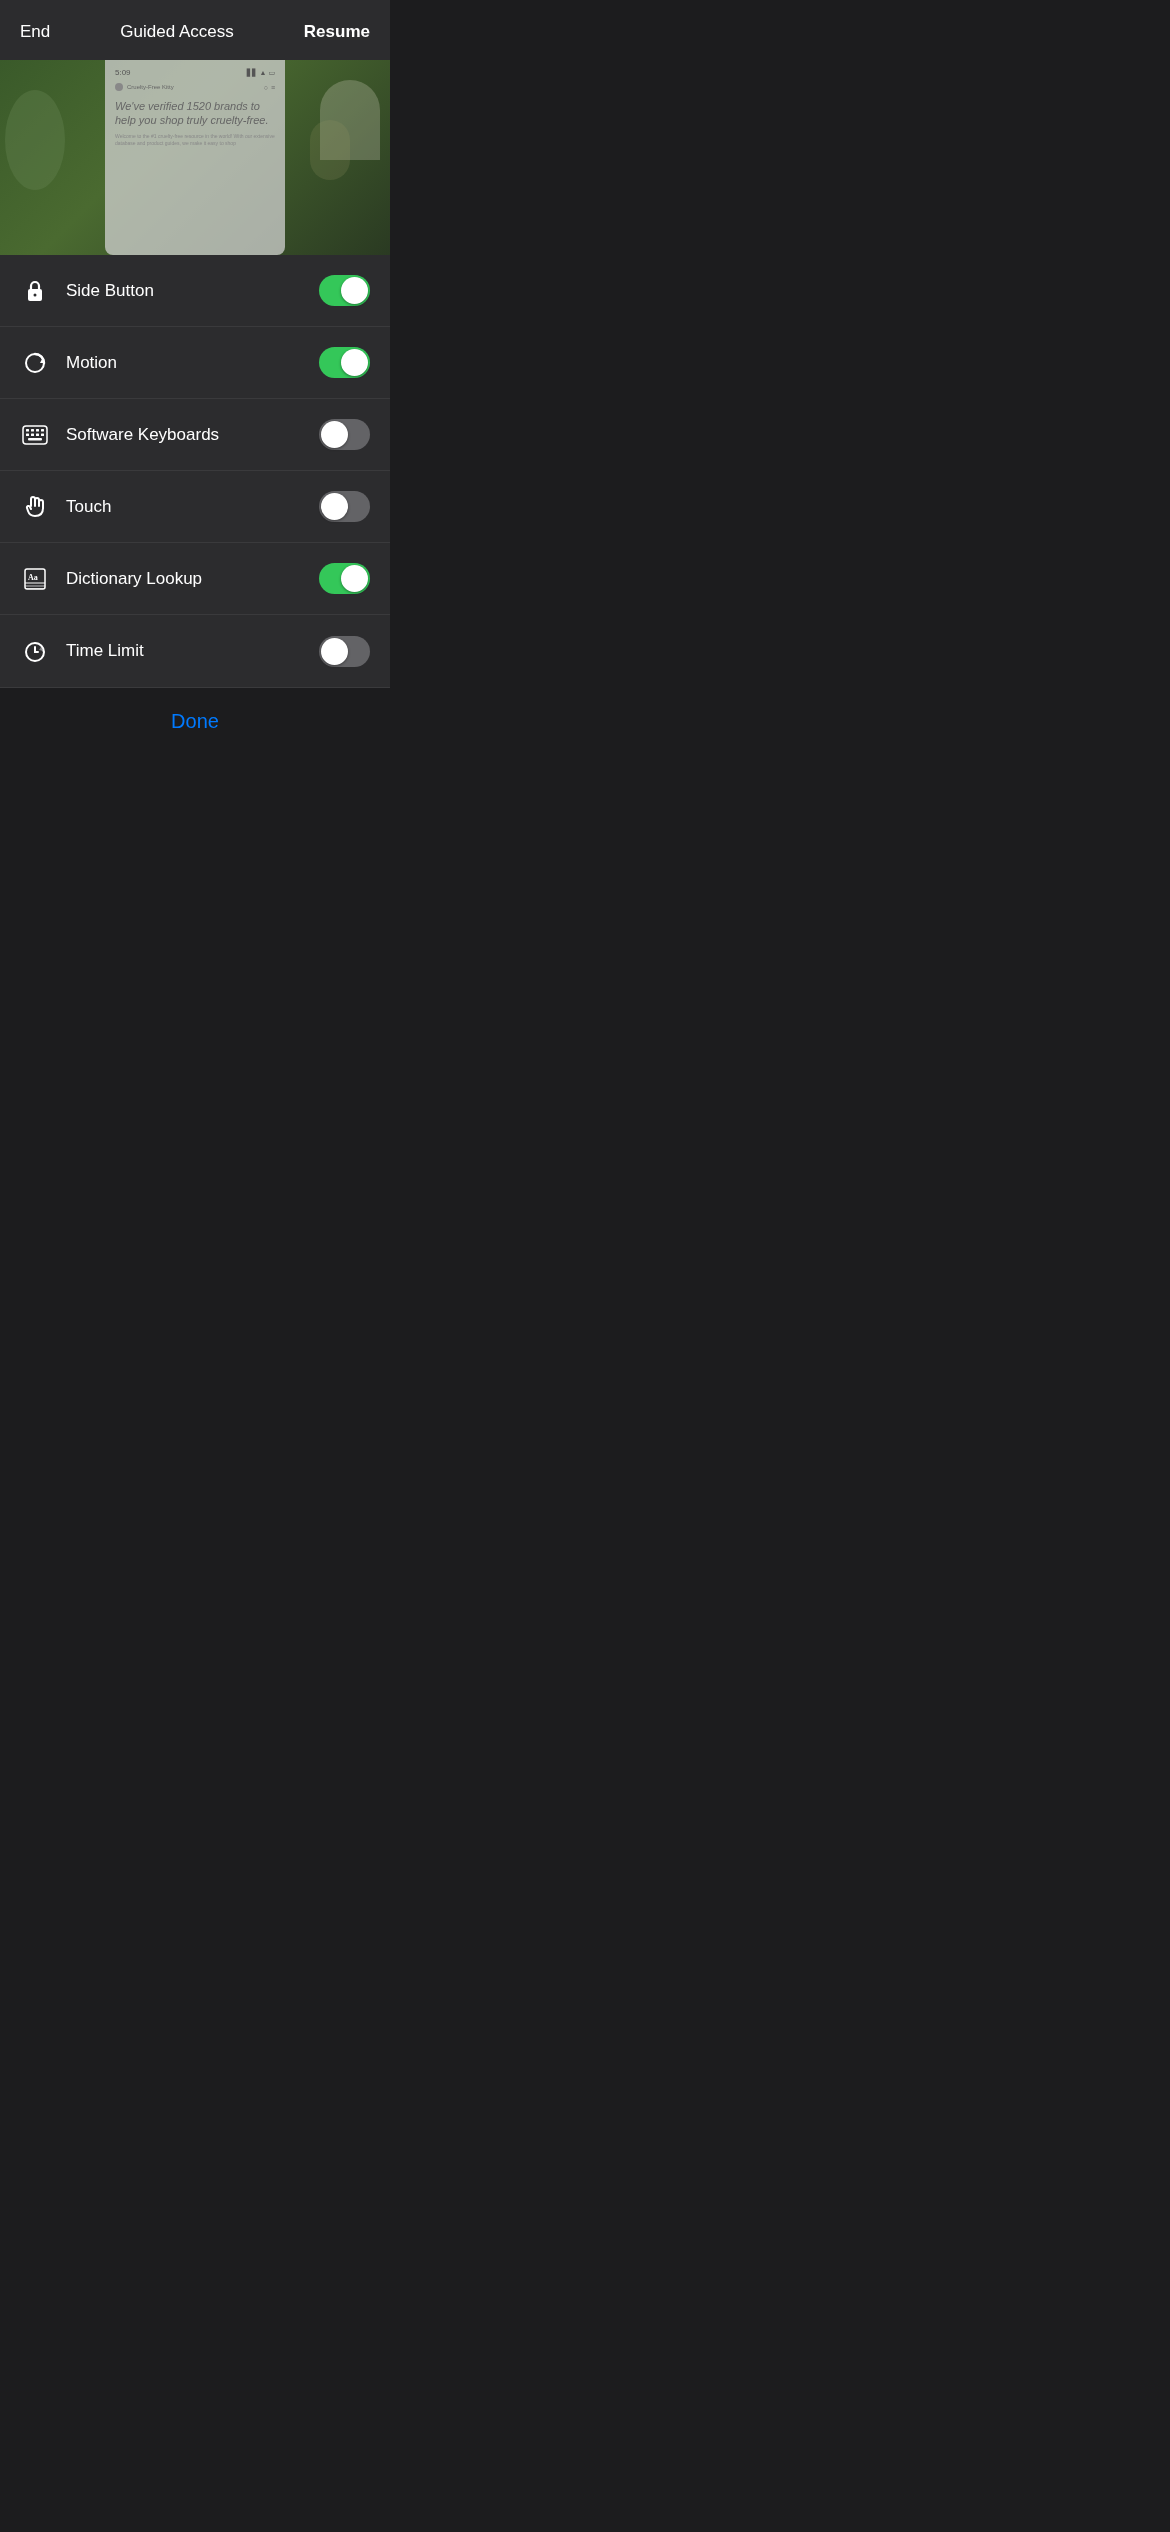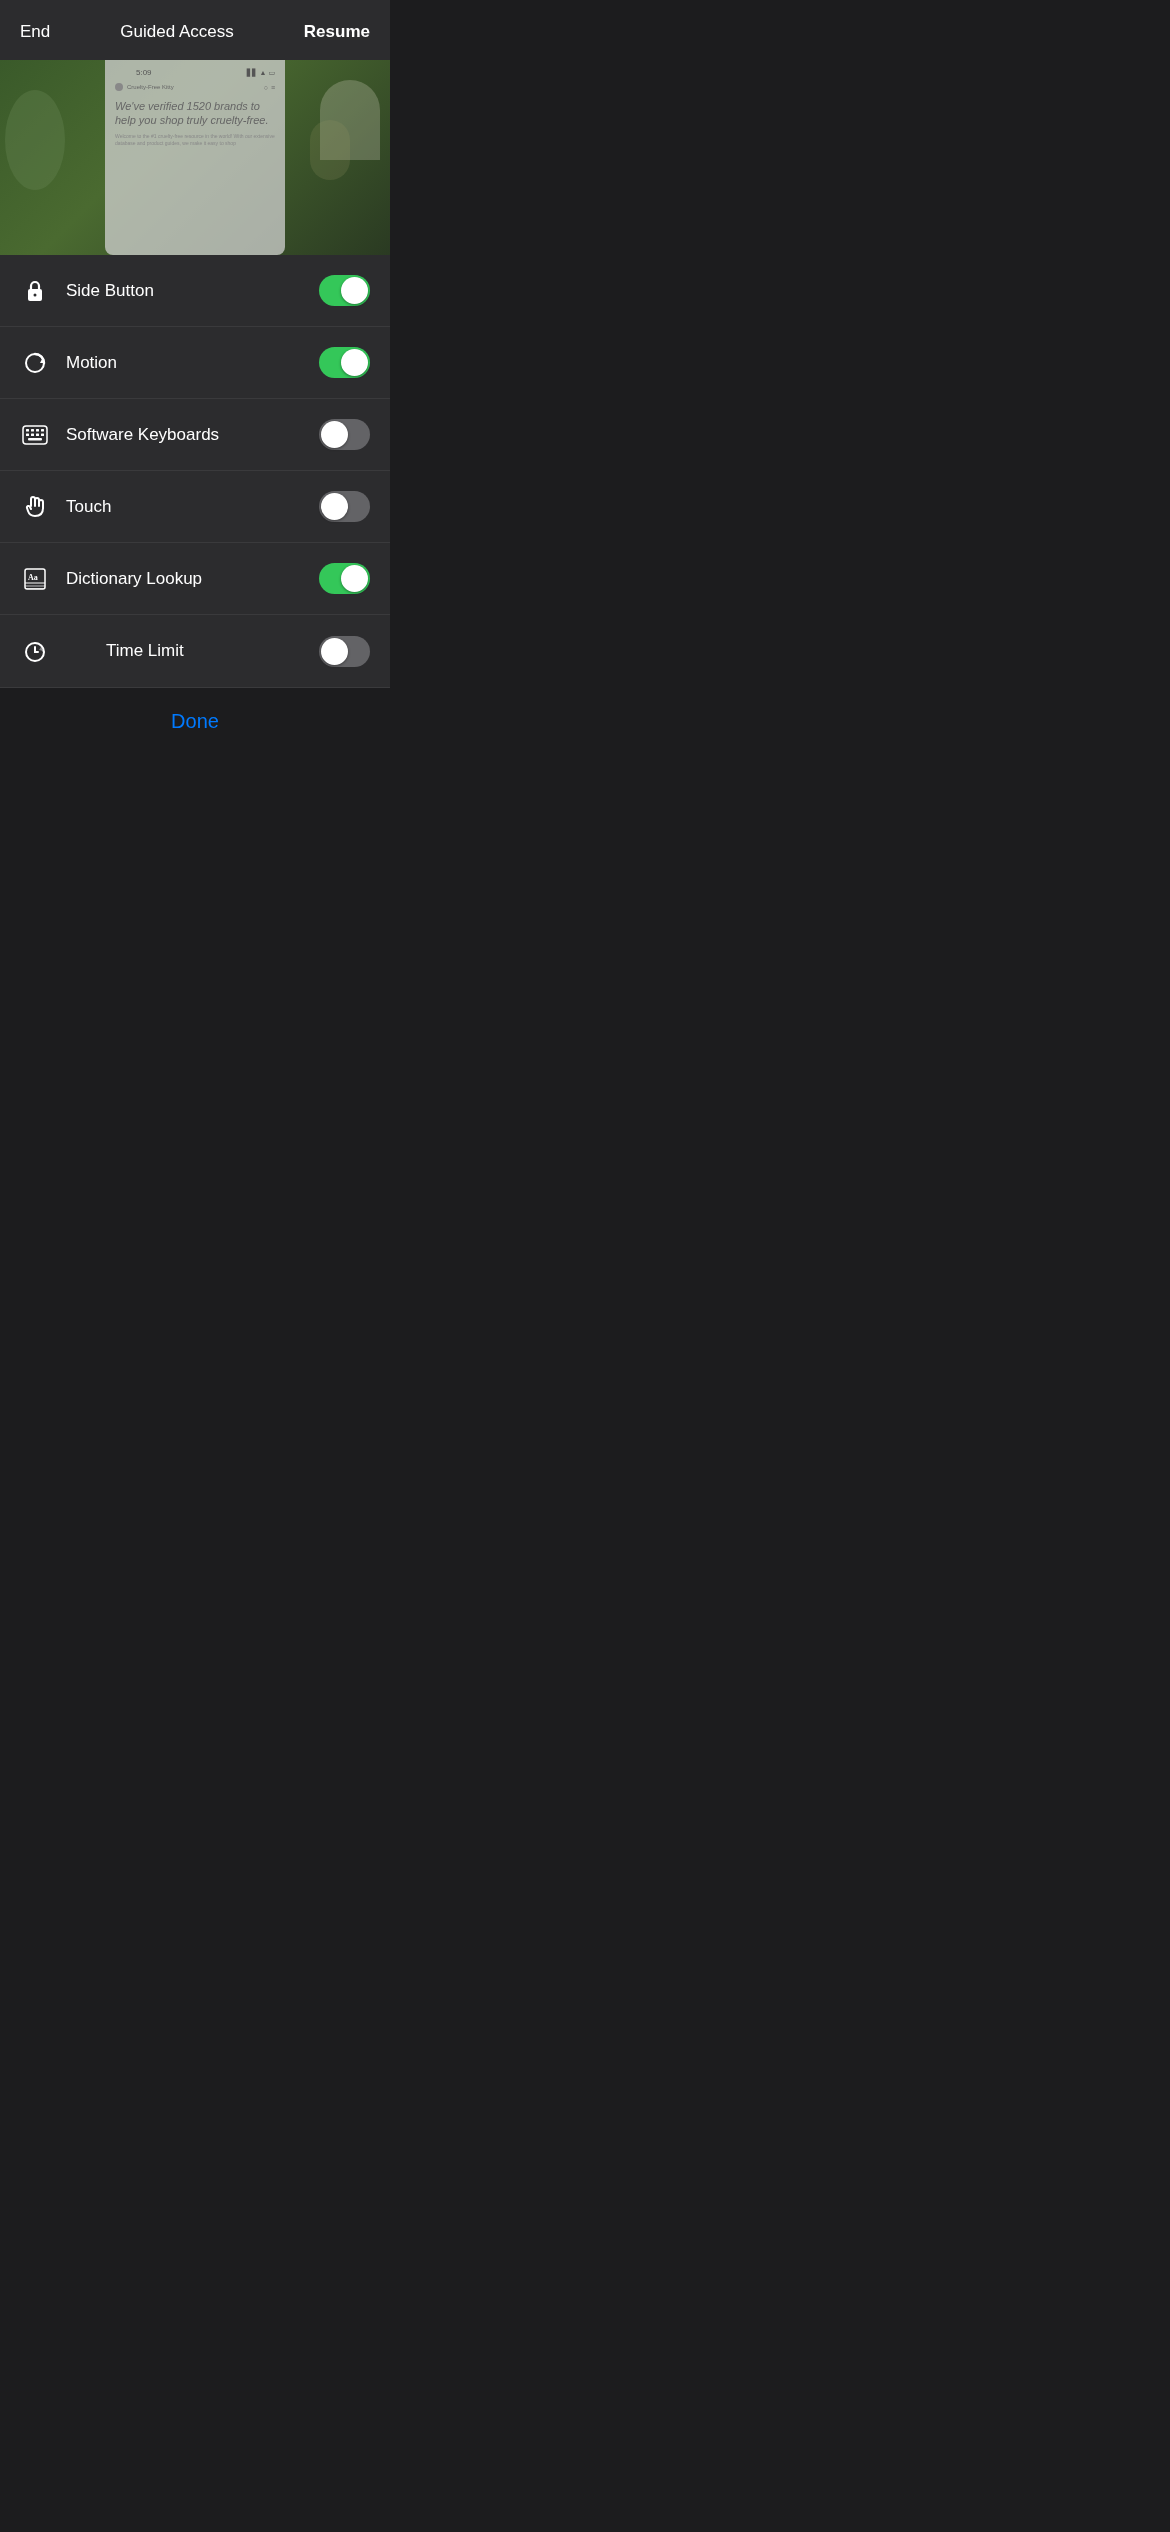--- a/index.html
+++ b/index.html
@@ -72,21 +72,20 @@
       background: rgba(210, 210, 210, 0.75);
       border-radius: 0 0 8px 8px;
       overflow: hidden;
       padding: 8px 10px;
     }
 
     .screenshot-statusbar {
       display: flex;
       justify-content: space-between;
       margin-bottom: 6px;
-      margin-left: 21px;
     }
 
     .screenshot-time {
       font-size: 8px;
       color: #555;
       font-weight: 500;
     }
 
     .screenshot-icons {
       display: flex;
@@ -153,21 +152,20 @@
       display: flex;
       align-items: center;
       padding: 0 20px;
       height: 72px;
       border-bottom: 0.5px solid #3a3a3c;
       position: relative;
     }
 
     .settings-item:last-child {
       border-bottom: none;
-      gap: 40px;
     }
 
     .item-icon {
       width: 30px;
       height: 30px;
       display: flex;
       align-items: center;
       justify-content: center;
       margin-right: 16px;
       flex-shrink: 0;

